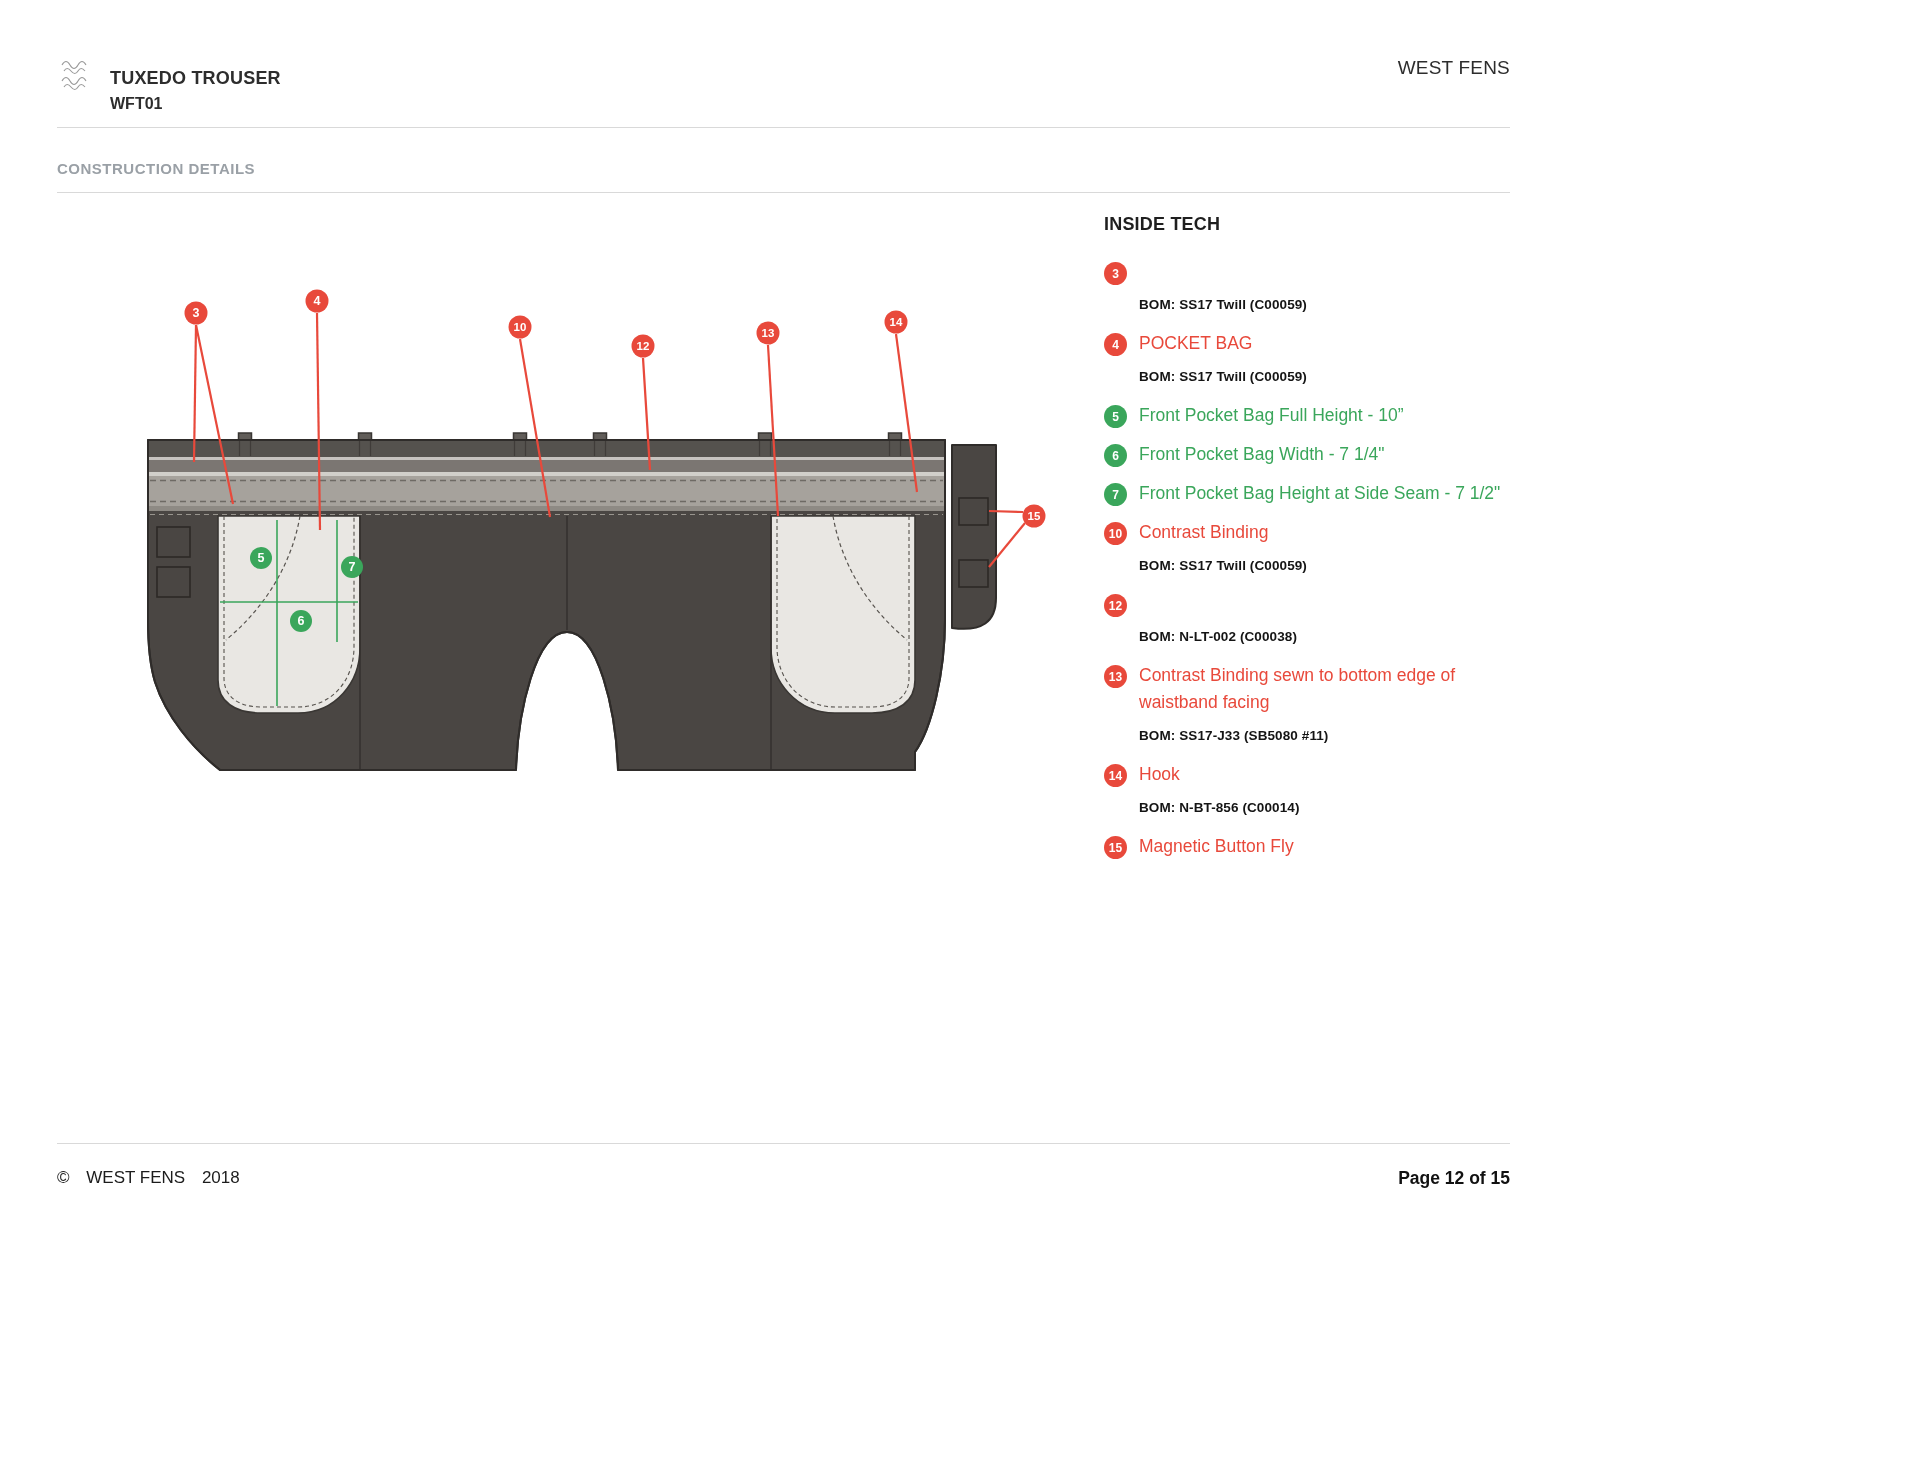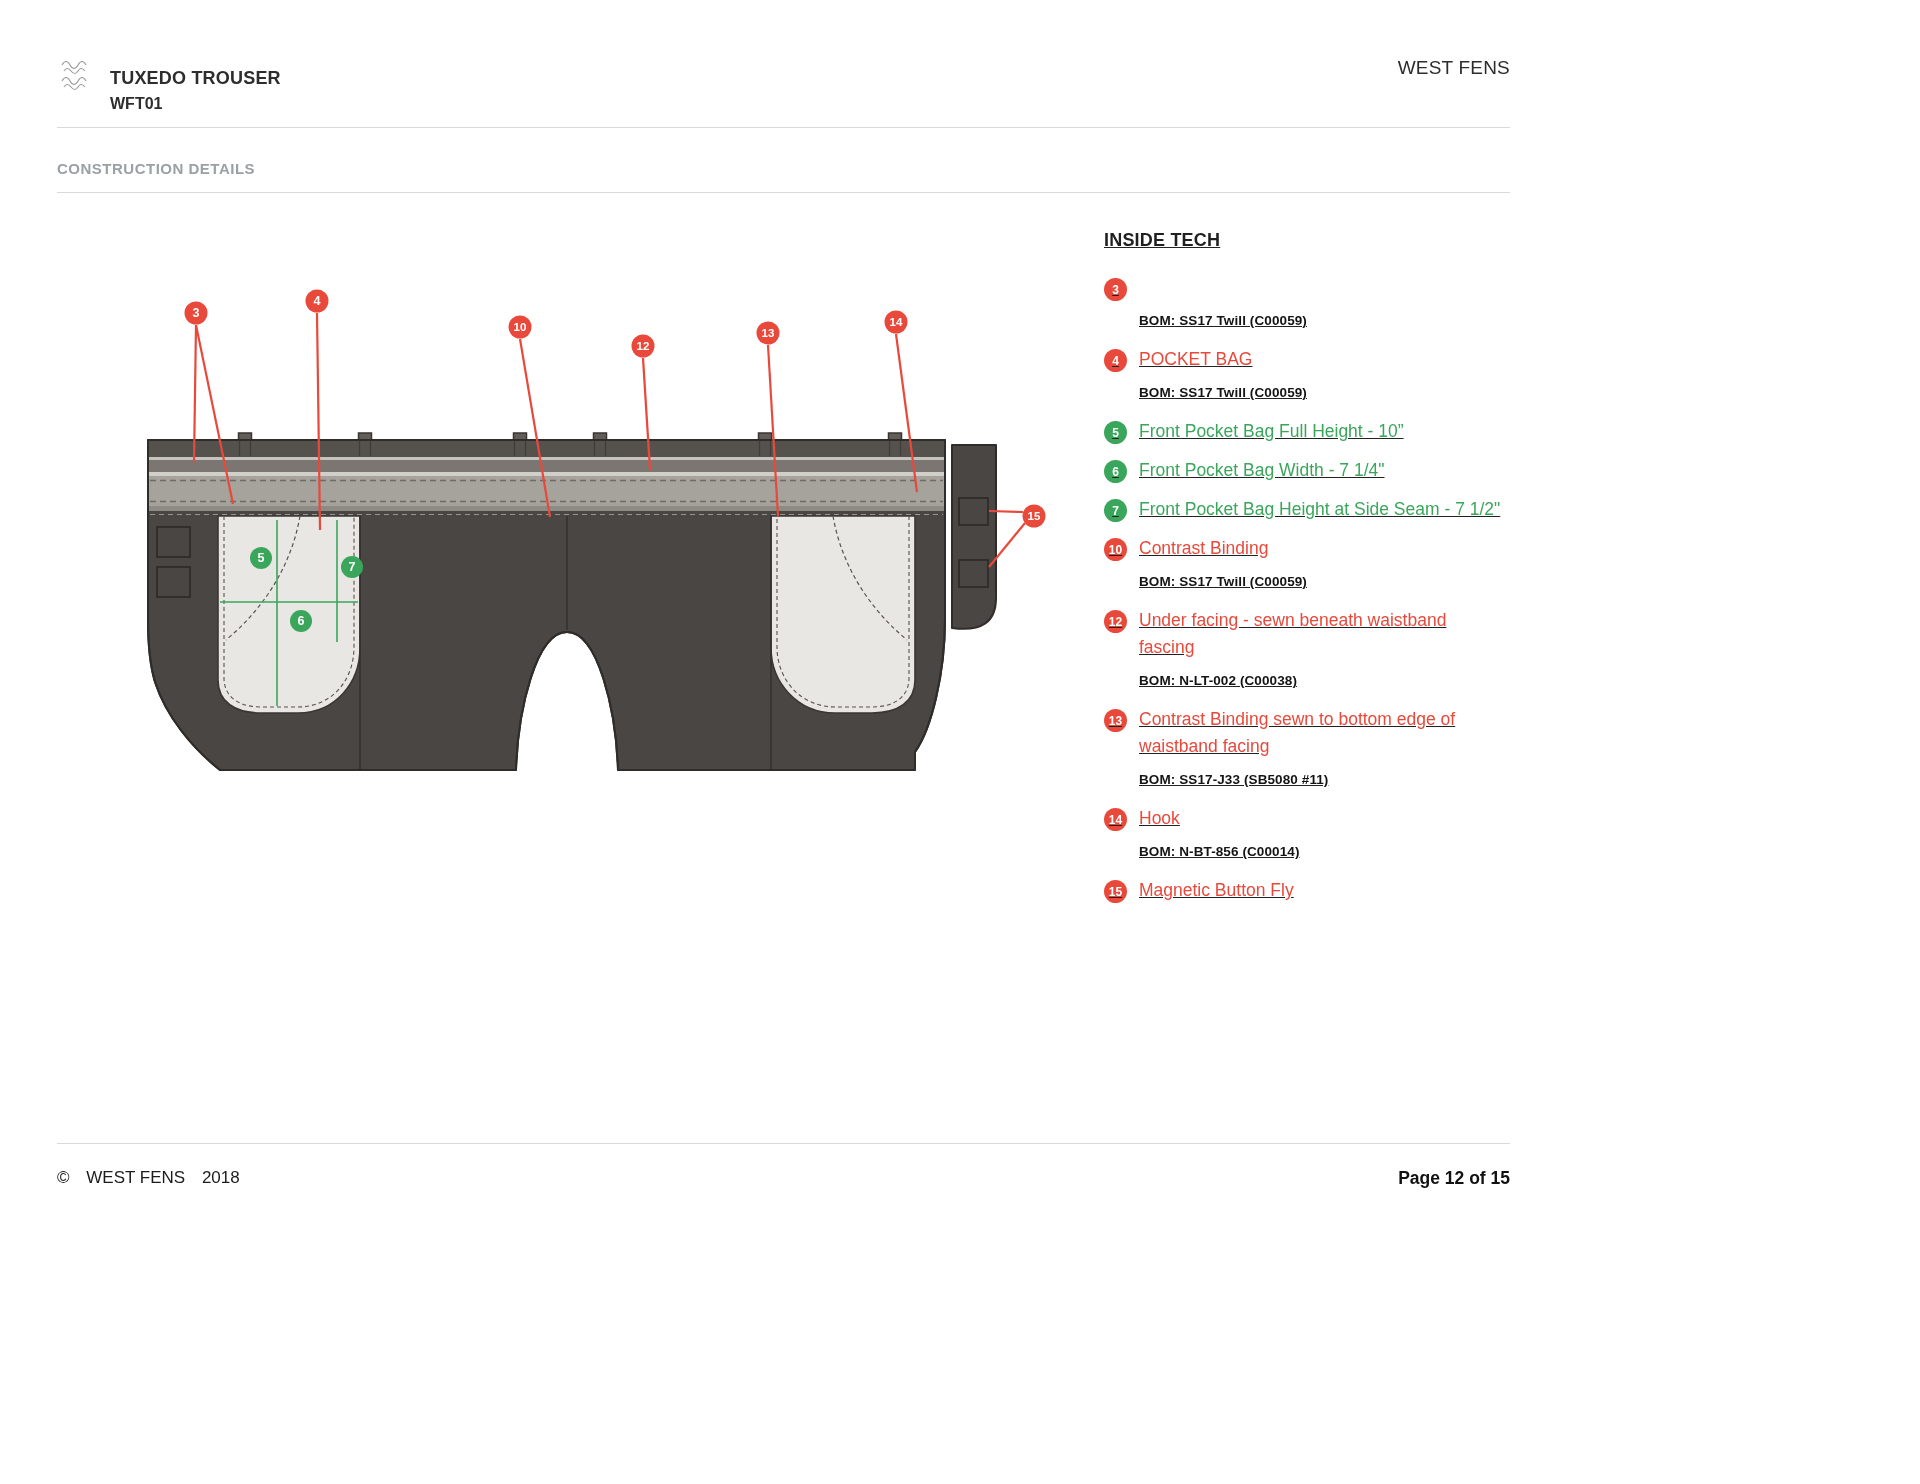--- a/index.html
+++ b/index.html
@@ -11,21 +11,21 @@
   .logo { position:absolute; left:58px; top:55px; }
   .title-block { position:absolute; left:110px; top:68px;font-weight:bold; }
   .doc-title { font-size:18px; color:#2d2d2d; letter-spacing:.2px; }
   .doc-code  { font-size:16px; color:#2d2d2d; margin-top:6px; }
   .brand { position:absolute; top:57px; right:410px; font-size:19px; color:#2d2d2d; letter-spacing:.2px; }
   .rule { position:absolute; left:57px; width:1453px; height:1px; background:#d9d9d9; }
   .rule-1 { top:127px; } .rule-2 { top:192px; } .rule-3 { top:1143px; }
   .section-title { position:absolute; left:57px; top:160px; font-size:15px; font-weight:bold;
                    color:#9aa0a6; letter-spacing:.5px; }
   .diagram { position:absolute; left:140px; top:280px; }
-  .legend { position:absolute; left:1104px; top:230px; width:412px;text-decoration:underline; }
+  .legend { position:absolute; left:1104px; top:214px; width:412px; }
   .legend-title { font-size:18px; color:#1f1f1f; margin-bottom:24px; letter-spacing:.2px; }
   .legend-item { display:flex; gap:12px; margin-bottom:12px; }
   .badge { flex:none; width:23px; height:23px; border-radius:50%; display:flex; align-items:center;
            justify-content:center; color:#fff; font-size:12px; font-weight:bold; margin-top:3px; }
   .label { font-size:17.5px; line-height:27px; width:365px; }
   .bom { font-size:13.5px; font-weight:bold; color:#141414; margin:2px 0 18px 35px; letter-spacing:.1px; }
   .footer-left { position:absolute; left:57px; top:1168px; font-size:17px; color:#1c1c1c; }
   .footer-left span { margin-right:12px; }
   .footer-page { position:absolute; right:410px; top:1168px; font-size:17.5px; font-weight:700; color:#111; }
 </style>
@@ -189,21 +189,20 @@
           <div class="badge" style="background: rgb(58, 166, 91);">7</div>
           <div class="label" style="color: rgb(58, 166, 91);">Front Pocket Bag Height at Side Seam - 7 1/2"</div>
         </div>
         <div class="legend-item">
           <div class="badge" style="background: rgb(232, 73, 59);">10</div>
           <div class="label" style="color: rgb(232, 73, 59);">Contrast Binding</div>
         </div>
         <div class="bom">BOM: SS17 Twill (C00059)</div>
         <div class="legend-item">
           <div class="badge" style="background: rgb(232, 73, 59);">12</div>
-          <div class="label" style="color: rgb(232, 73, 59);">Under facing - sewn beneath waistband fascing</div>
         </div>
         <div class="bom">BOM: N-LT-002 (C00038)</div>
         <div class="legend-item">
           <div class="badge" style="background: rgb(232, 73, 59);">13</div>
           <div class="label" style="color: rgb(232, 73, 59);">Contrast Binding sewn to bottom edge of waistband facing</div>
         </div>
         <div class="bom">BOM: SS17-J33 (SB5080 #11)</div>
         <div class="legend-item">
           <div class="badge" style="background: rgb(232, 73, 59);">14</div>
           <div class="label" style="color: rgb(232, 73, 59);">Hook</div>

